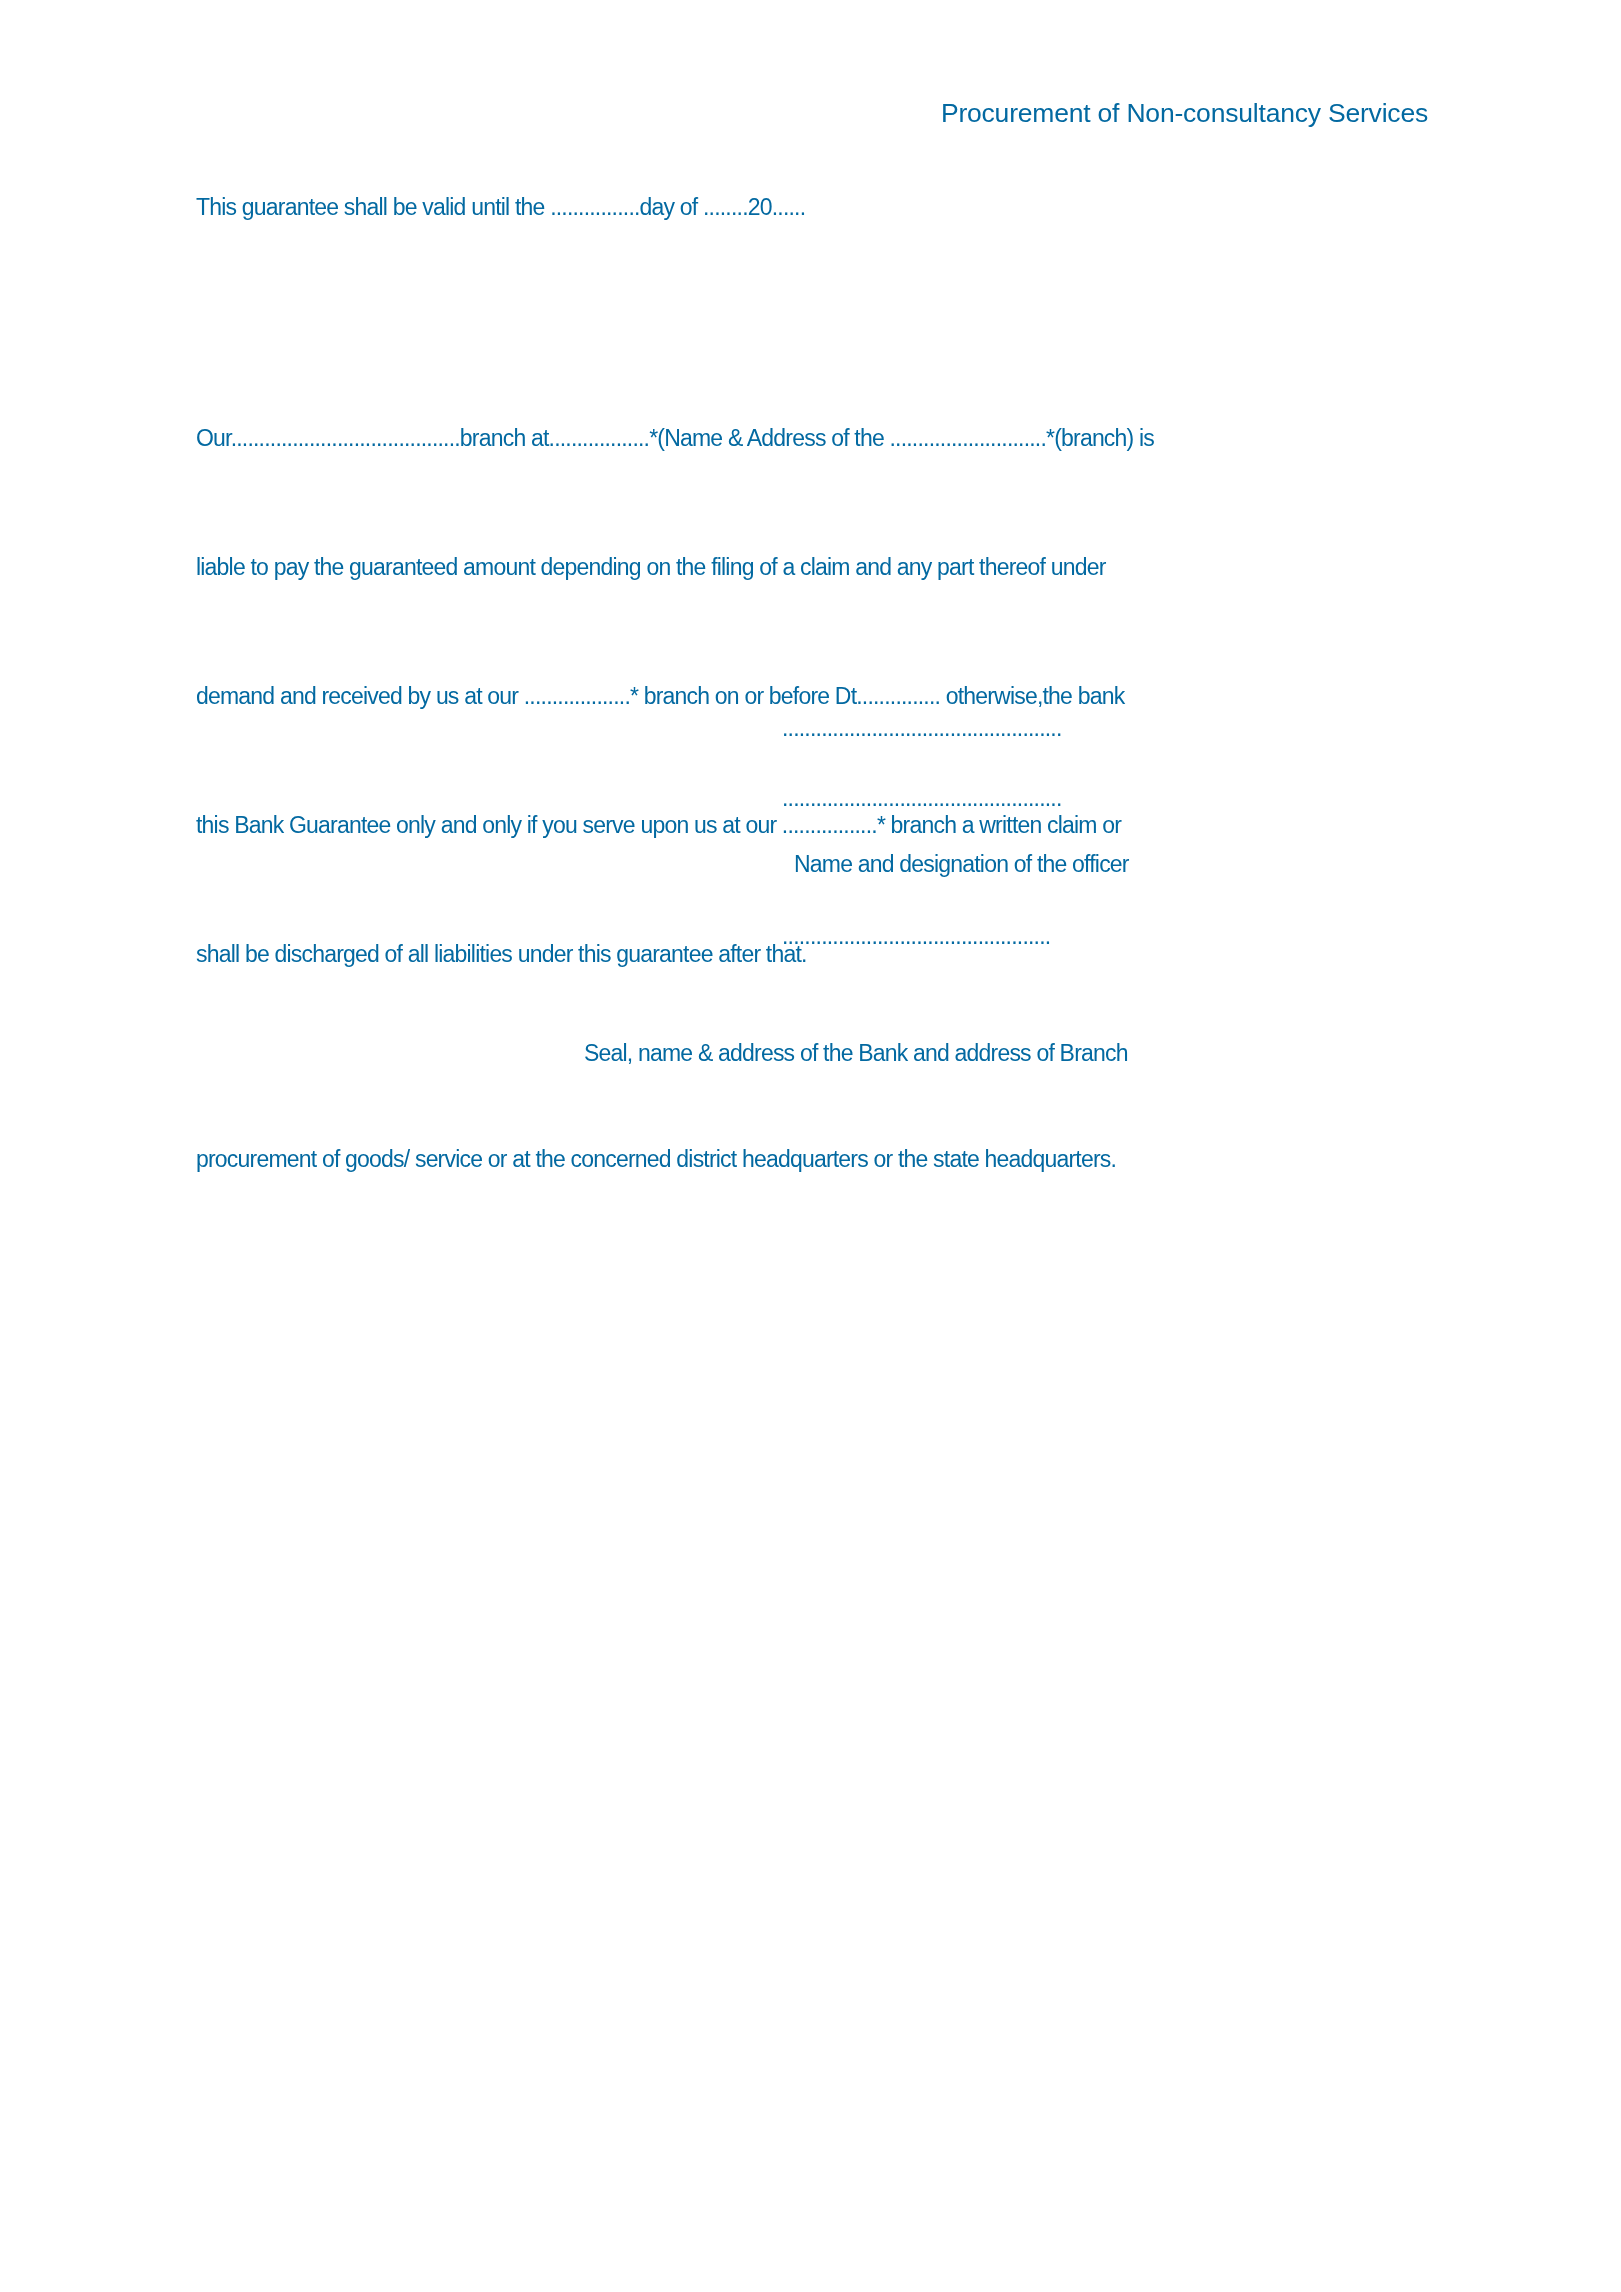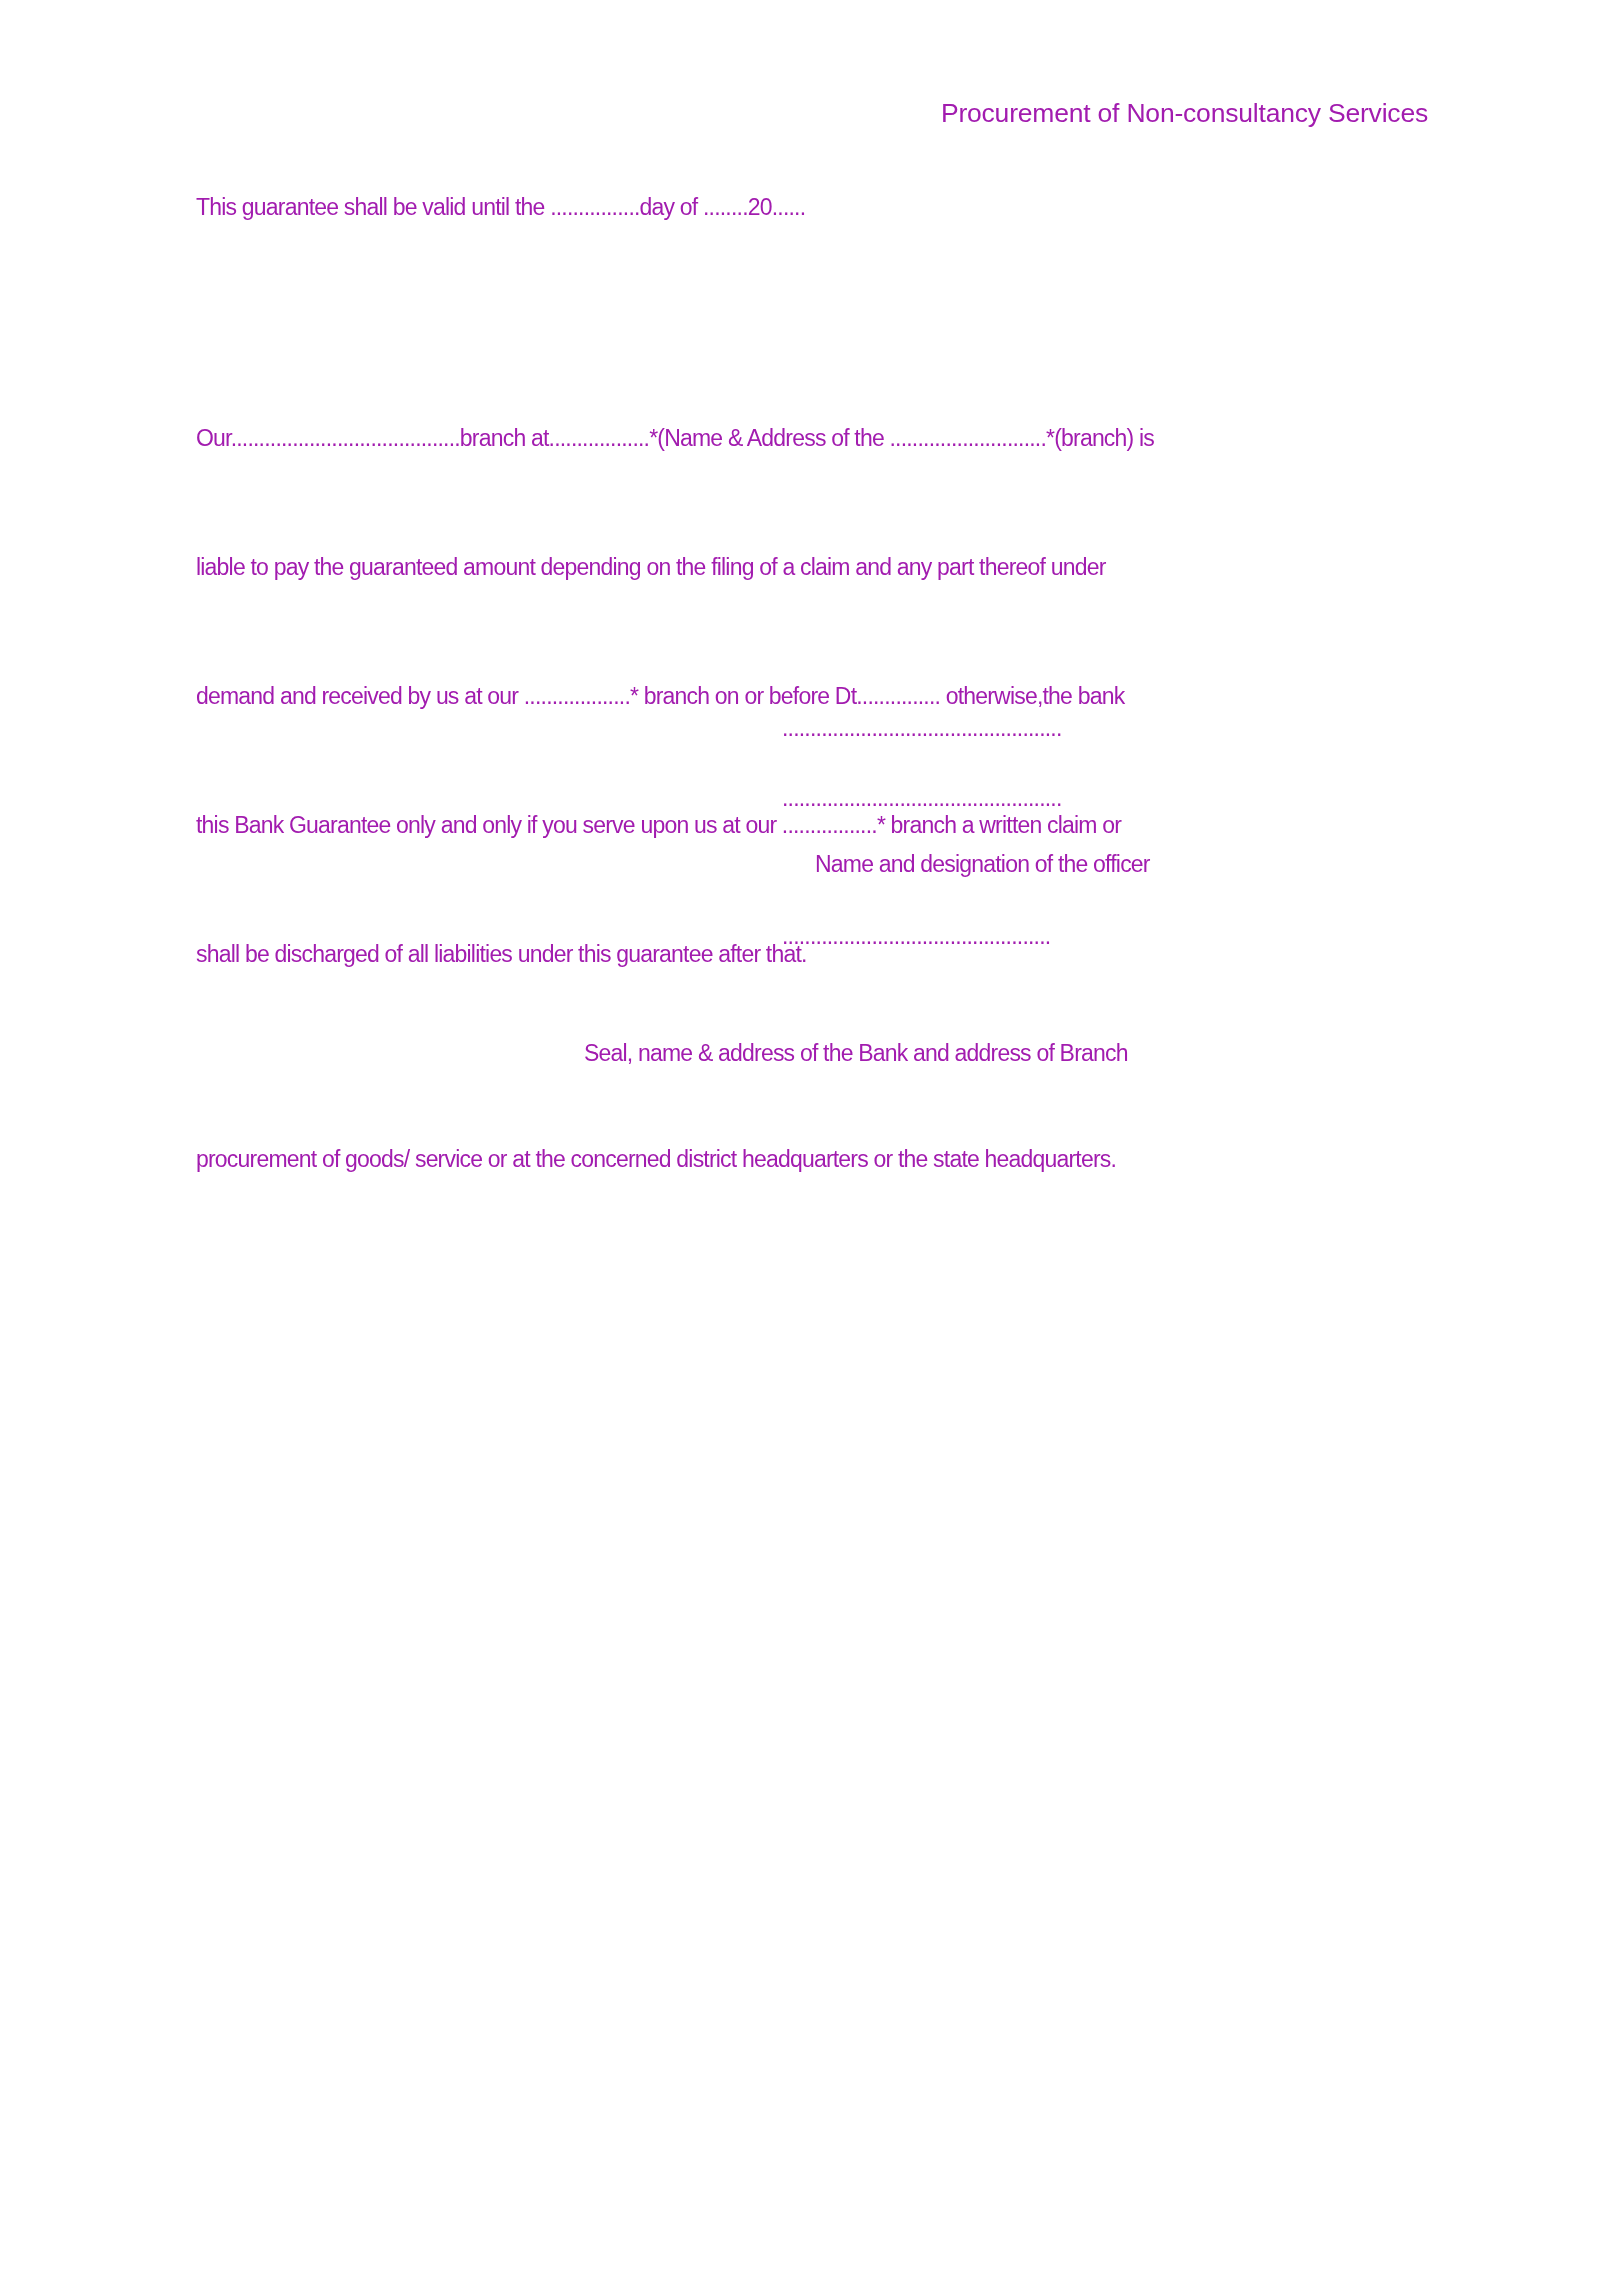--- a/index.html
+++ b/index.html
@@ -6,21 +6,21 @@
     margin: 0;
     padding: 0;
     background: #ffffff;
   }
   .page {
     position: relative;
     width: 1621px;
     height: 1745px;
     background: #ffffff;
     font-family: "Liberation Sans", sans-serif;
-    color: #a21caf;
+    color: #0369a1;
     overflow: hidden;
   }
   .txt {
     position: absolute;
     white-space: pre;
     font-size: 23px;
     letter-spacing: -0.8px;
   }
   .header {
     top: 98px;
@@ -37,21 +37,21 @@
     left: 196px;
     line-height: 43px;
   }
   .sig-caption {
     top: 643px;
     left: 684px;
     letter-spacing: -1px;
   }
   .dotted-1 { top: 715px; left: 782px; }
   .dotted-2 { top: 785px; left: 782px; }
-  .officer  { top: 851px; left: 794px; margin-left: 21px; }
+  .officer  { top: 851px; left: 794px; }
   .dotted-3 { top: 923px; left: 782px; }
   .seal     { top: 1008px; left: 584px; margin-top: 32px; }
   .footnote {
     top: 1052px;
     left: 196px;
     line-height: 43px;
   }
   .footer-left {
     top: 2117px;
     left: 194px;

